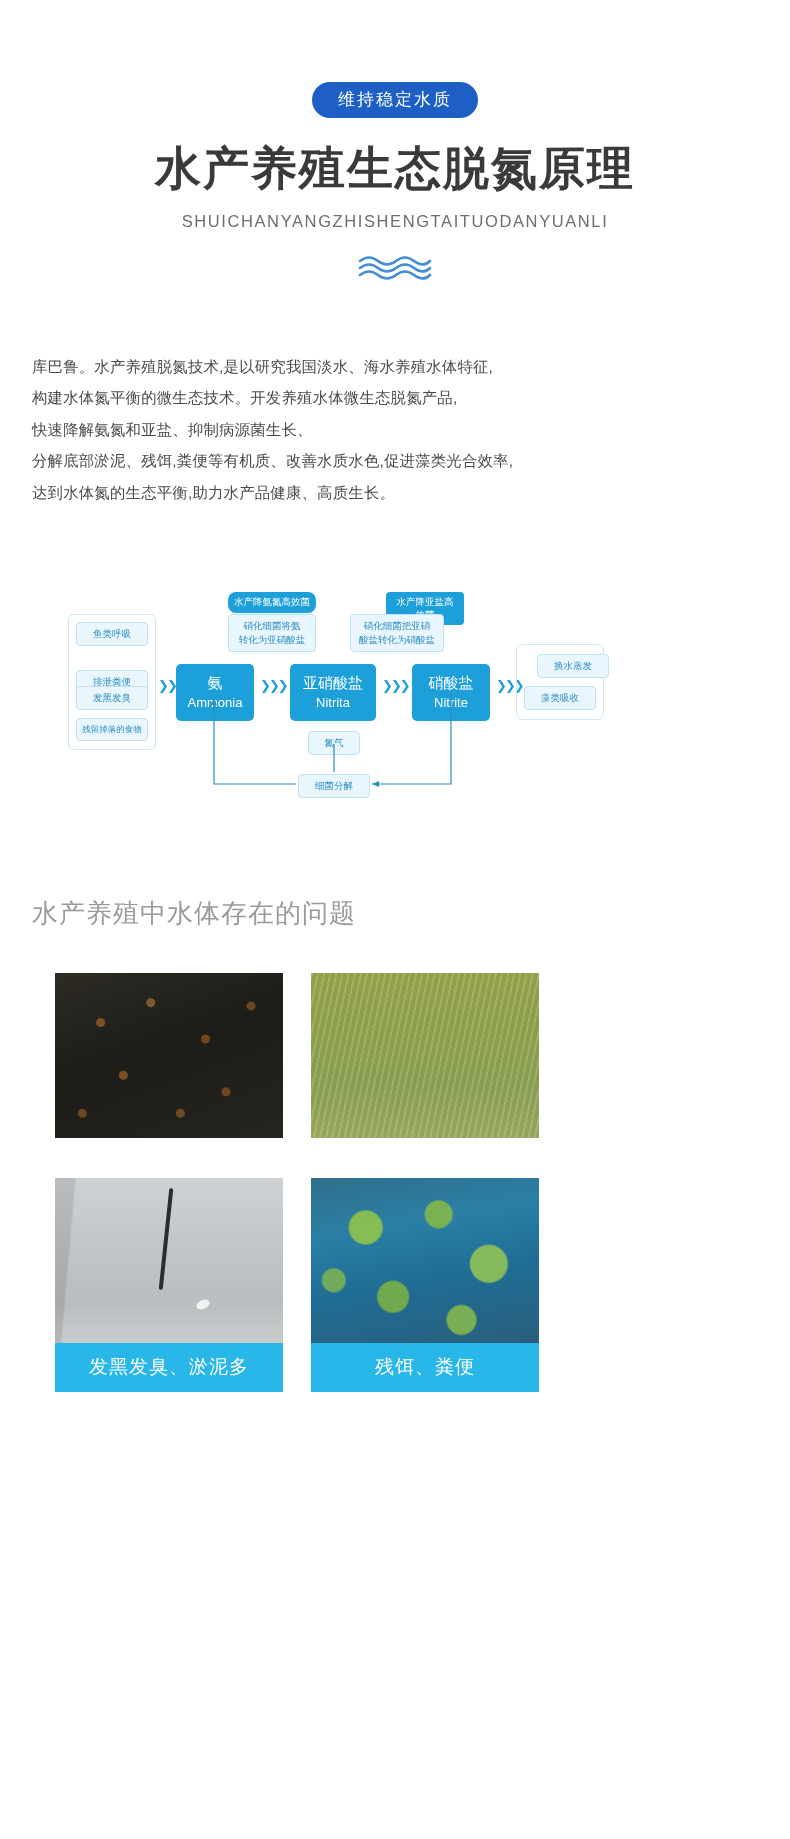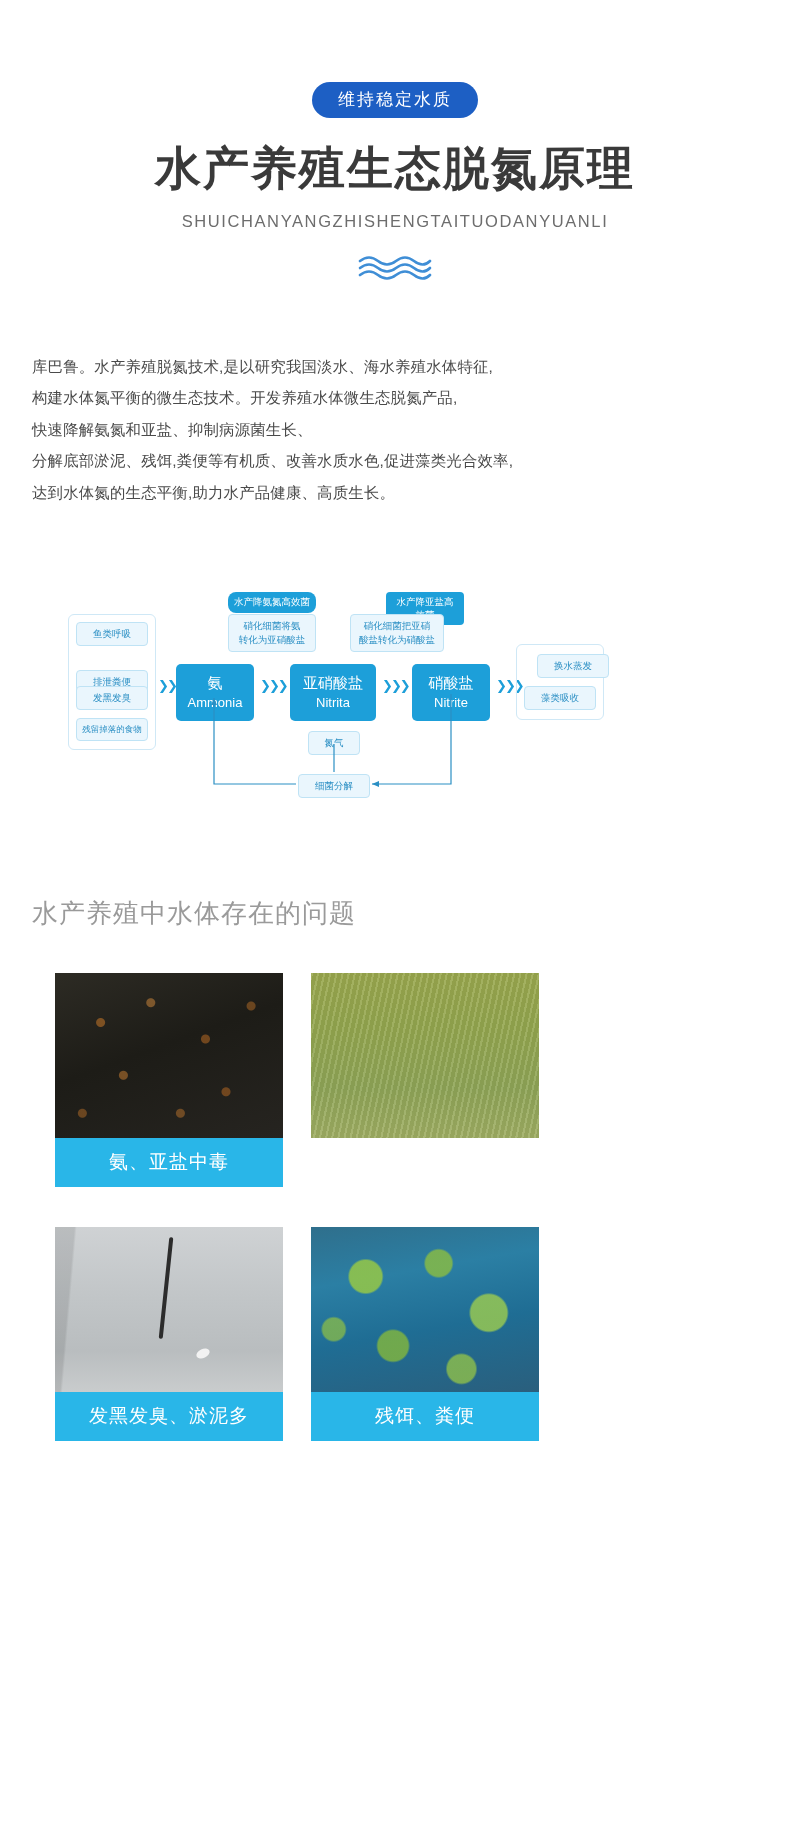--- a/index.html
+++ b/index.html
@@ -246,21 +246,20 @@
     <path d="M334 158 L334 186" fill="none" stroke="#2b8fc4" stroke-width="1.2"></path>
   </svg>
 </div>
 
 <div class="section-title">水产养殖中水体存在的问题</div>
 
 <div class="grid">
 
   <div class="card">
     <div class="photo ph1"></div>
-    <div class="caption">氨、亚盐中毒</div>
   </div>
 
   <div class="card">
     <div class="photo ph2"></div>
   </div>
 
   <div class="card">
     <div class="photo ph3"></div>
     <div class="caption">发黑发臭、淤泥多</div>
   </div>

